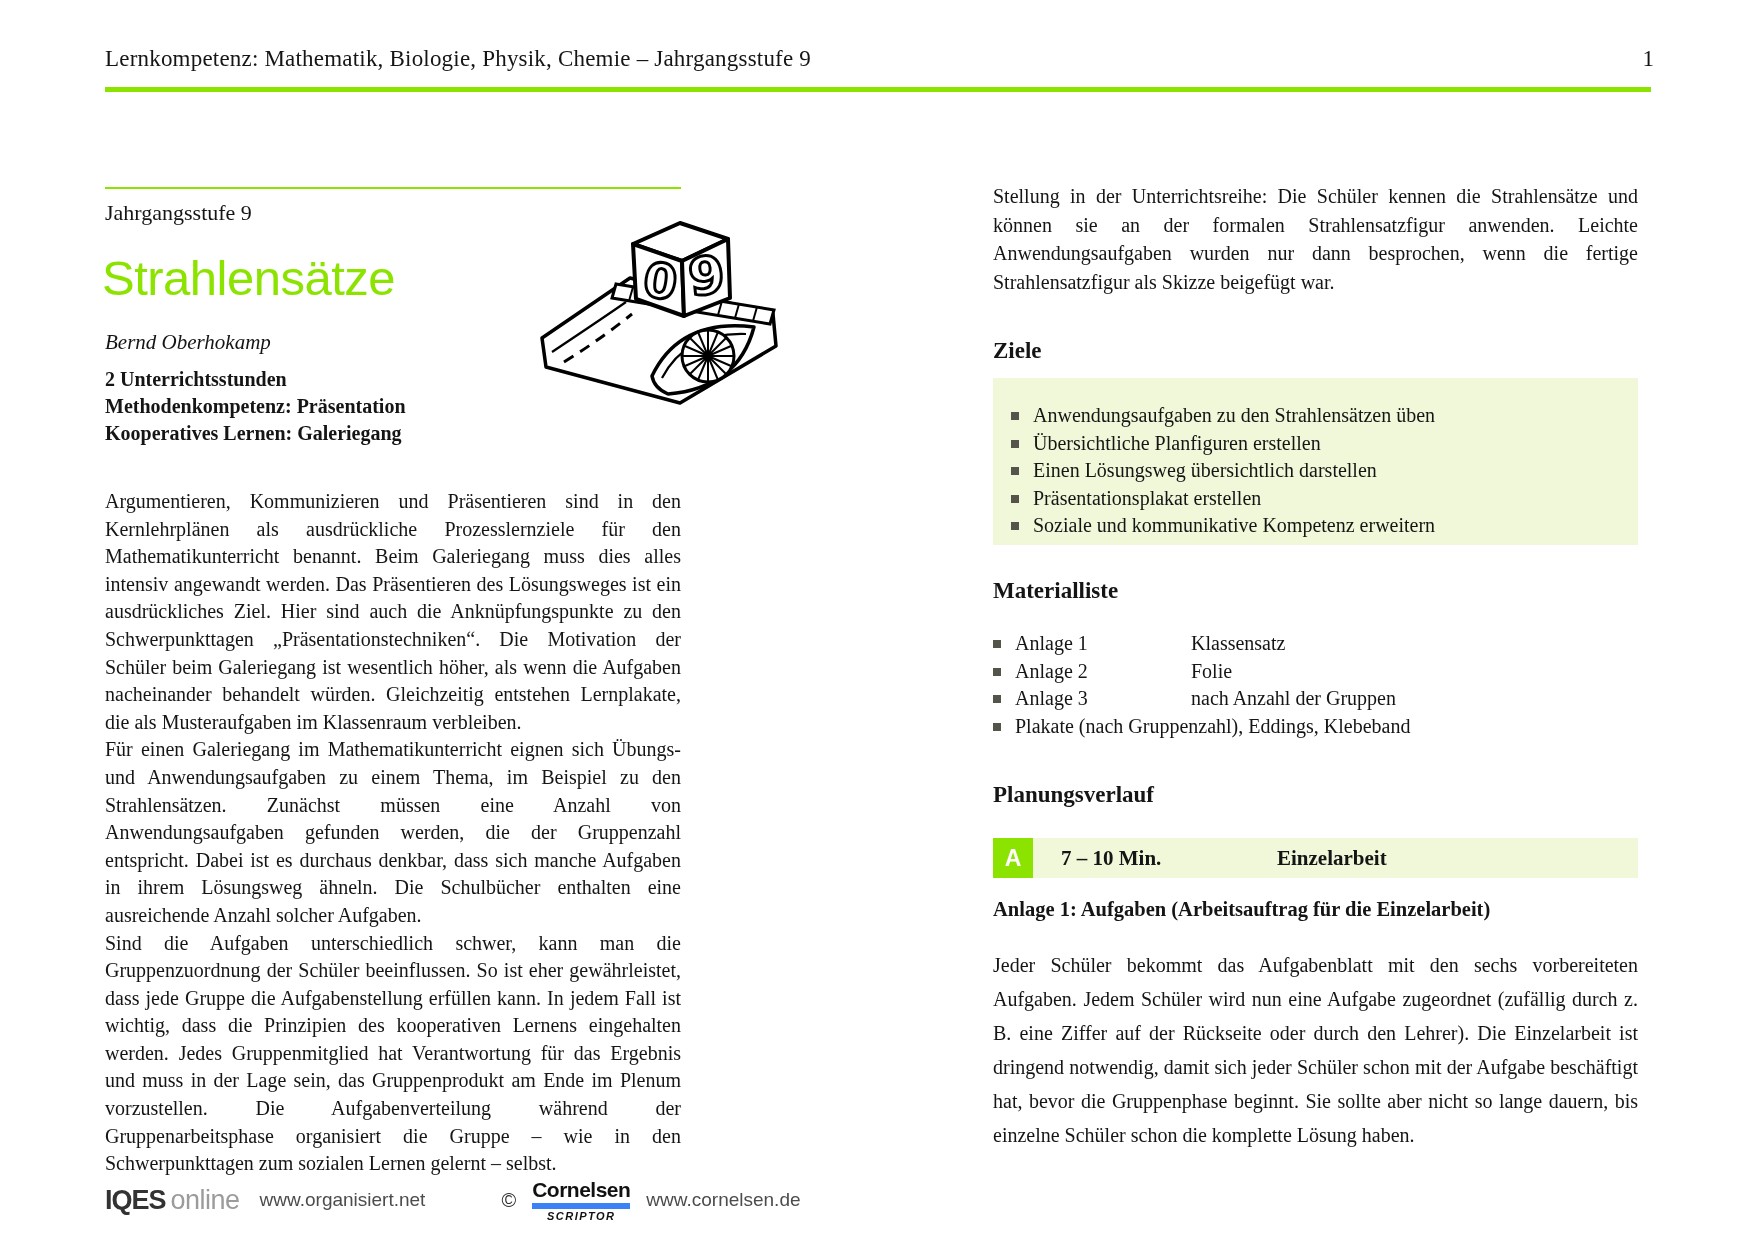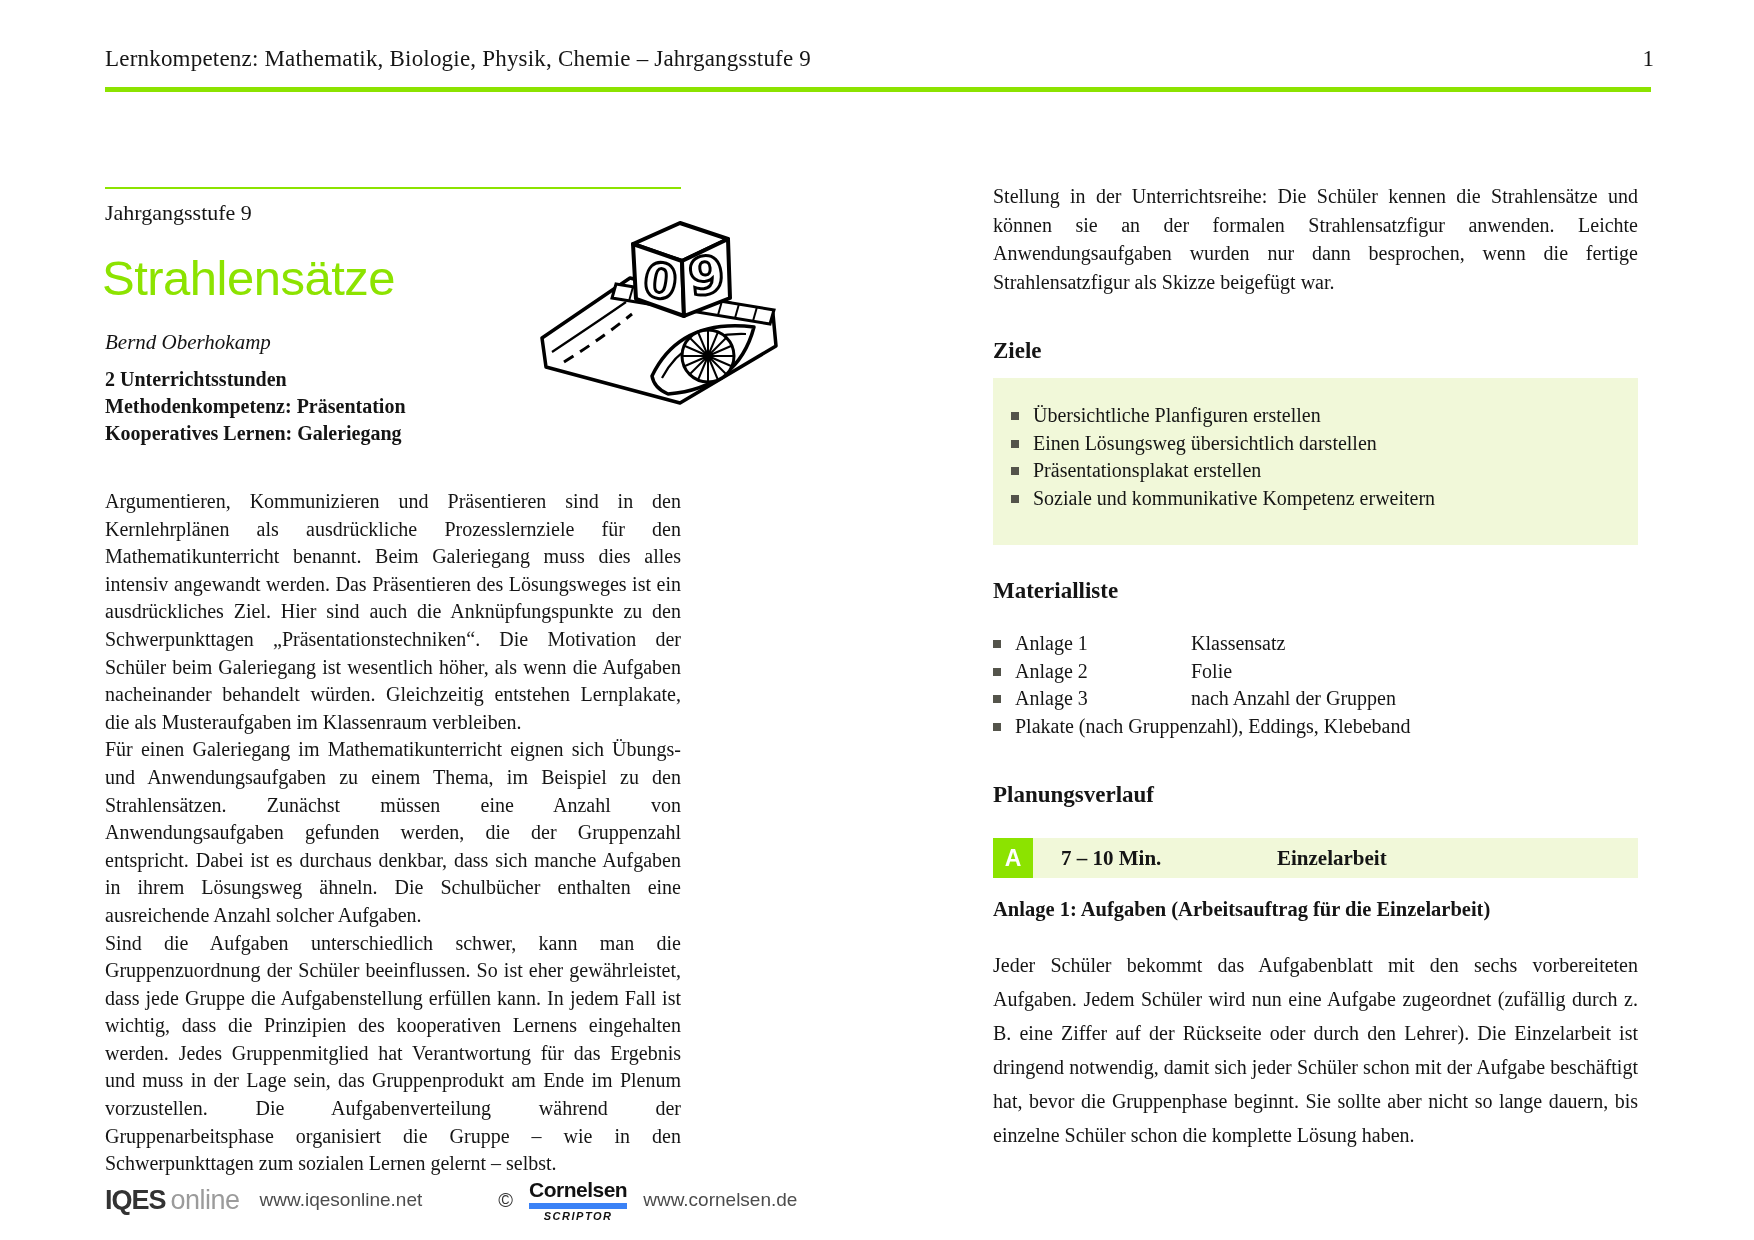--- a/index.html
+++ b/index.html
@@ -129,20 +129,21 @@
     <p>Argumentieren, Kommunizieren und Präsentieren sind in den Kernlehrplänen als ausdrückliche Prozesslernziele für den Mathematikunterricht benannt. Beim Galeriegang muss dies alles intensiv angewandt werden. Das Präsentieren des Lösungsweges ist ein ausdrückliches Ziel. Hier sind auch die Anknüpfungspunkte zu den Schwerpunkttagen „Präsentationstechniken“. Die Motivation der Schüler beim Galeriegang ist wesentlich höher, als wenn die Aufgaben nacheinander behandelt würden. Gleichzeitig entstehen Lernplakate, die als Musteraufgaben im Klassenraum verbleiben.</p>
     <p>Für einen Galeriegang im Mathematikunterricht eignen sich Übungs- und Anwendungsaufgaben zu einem Thema, im Beispiel zu den Strahlensätzen. Zunächst müssen eine Anzahl von Anwendungsaufgaben gefunden werden, die der Gruppenzahl entspricht. Dabei ist es durchaus denkbar, dass sich manche Aufgaben in ihrem Lösungsweg ähneln. Die Schulbücher enthalten eine ausreichende Anzahl solcher Aufgaben.</p>
     <p>Sind die Aufgaben unterschiedlich schwer, kann man die Gruppenzuordnung der Schüler beeinflussen. So ist eher gewährleistet, dass jede Gruppe die Aufgabenstellung erfüllen kann. In jedem Fall ist wichtig, dass die Prinzipien des kooperativen Lernens eingehalten werden. Jedes Gruppenmitglied hat Verantwortung für das Ergebnis  und muss in der Lage sein, das Gruppenprodukt am Ende im Plenum vorzustellen. Die Aufgabenverteilung während der Gruppenarbeitsphase organisiert die Gruppe – wie in den Schwerpunkttagen zum sozialen Lernen gelernt – selbst.</p>
   </div>
 
   <div class="right-intro">Stellung in der Unterrichtsreihe: Die Schüler kennen die Strahlensätze und können sie an der formalen Strahlensatzfigur anwenden. Leichte Anwendungsaufgaben wurden nur dann besprochen, wenn die fertige Strahlensatzfigur als Skizze beigefügt war.</div>
 
   <div class="sec-heading ziele-heading">Ziele</div>
   <div class="ziele-box">
     <ul>
+      <li><span class="sq"></span><span>Anwendungsaufgaben zu den Strahlensätzen üben</span></li>
       <li><span class="sq"></span><span>Übersichtliche Planfiguren erstellen</span></li>
       <li><span class="sq"></span><span>Einen Lösungsweg übersichtlich darstellen</span></li>
       <li><span class="sq"></span><span>Präsentationsplakat erstellen</span></li>
       <li><span class="sq"></span><span>Soziale und kommunikative Kompetenz erweitern</span></li>
     </ul>
   </div>
 
   <div class="sec-heading material-heading">Materialliste</div>
   <div class="material-list">
     <div class="material-row">
@@ -175,21 +176,21 @@
       <span class="phase-mode">Einzelarbeit</span>
     </div>
   </div>
 
   <div class="anlage-heading">Anlage 1: Aufgaben (Arbeitsauftrag für die Einzelarbeit)</div>
   <div class="right-body">Jeder Schüler bekommt das Aufgabenblatt mit den sechs vorbereiteten Aufgaben. Jedem Schüler wird nun eine Aufgabe zugeordnet (zufällig durch z. B. eine Ziffer auf der Rückseite oder durch den Lehrer). Die Einzelarbeit ist dringend notwendig, damit sich jeder Schüler schon mit der Aufgabe beschäftigt hat, bevor die Gruppenphase beginnt. Sie sollte aber nicht so lange dauern, bis einzelne Schüler schon die komplette Lösung haben.</div>
 
   <div class="footer">
     <span class="iqes-bold">IQES</span>
     <span class="iqes-light">online</span>
-    <span class="iqes-url">www.iqesonline.net</span>
+    <span class="iqes-url">www.organisiert.net</span>
     <span class="copy">©</span>
     <span class="cornelsen">
       <div class="cornelsen-name">Cornelsen</div>
       <div class="cornelsen-sub">SCRIPTOR</div>
     </span>
     <span class="cornelsen-url">www.cornelsen.de</span>
   </div>
 
 </div>
 

